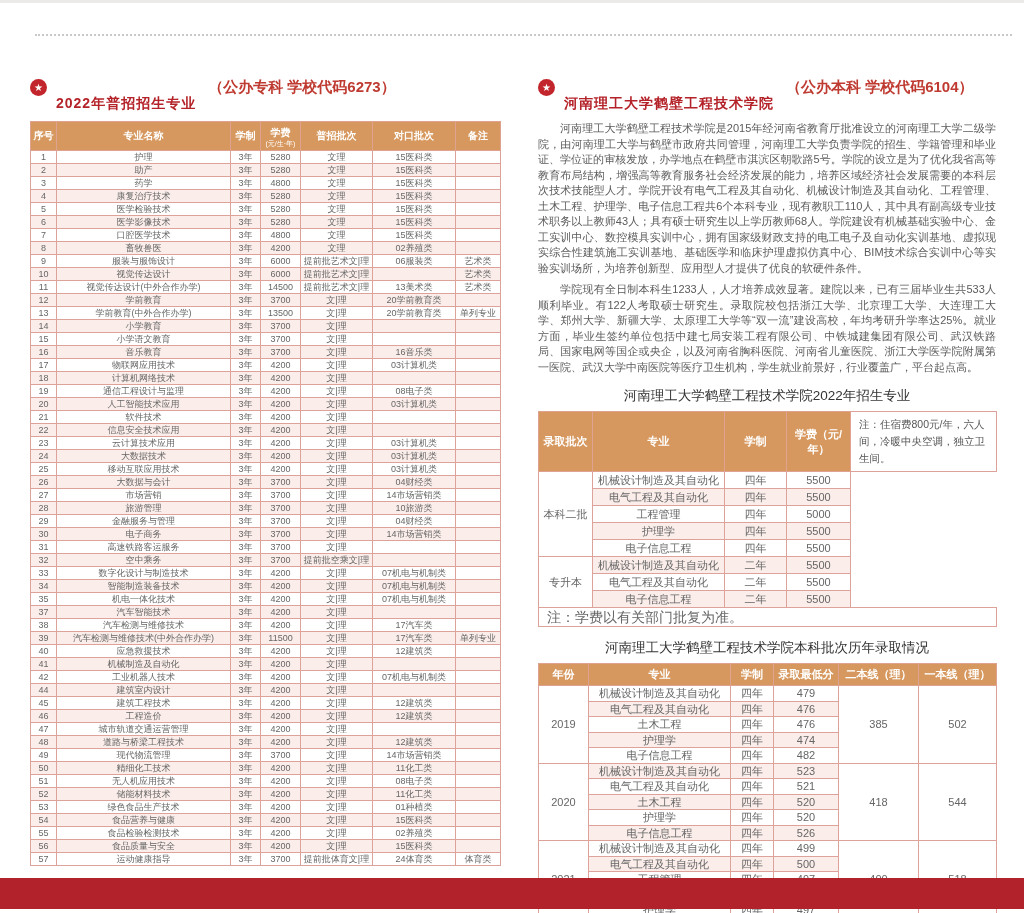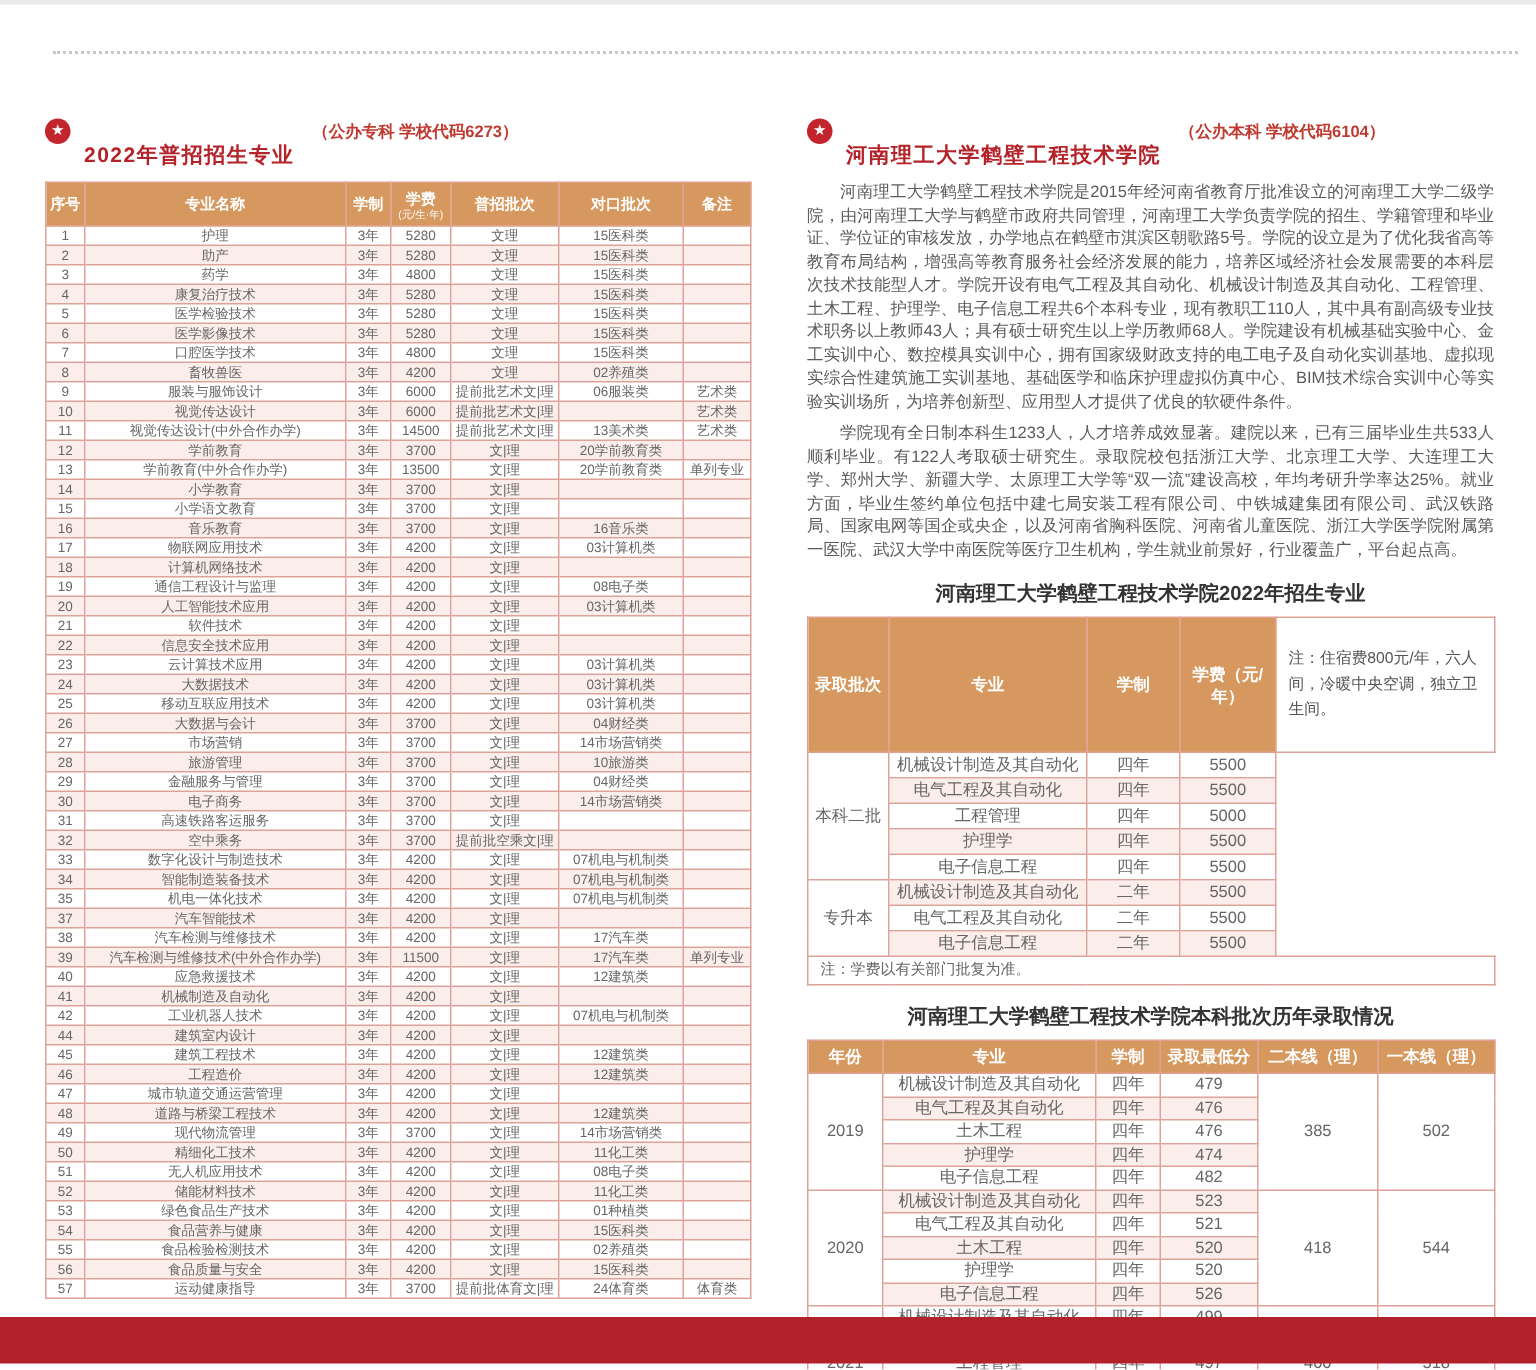--- a/index.html
+++ b/index.html
@@ -8,45 +8,45 @@
   .top-strip{position:absolute;top:0;left:0;width:100%;height:3px;background:#eceae9;}
   .dotted-sep{position:absolute;top:34px;left:35px;right:12px;border-top:2px dotted #c9c9c9;}
   .columns{position:absolute;top:56px;left:30px;right:28px;display:flex;gap:38px;}
   .col-left{width:470px;flex:none;}
   .col-right{width:458px;flex:none;}
 
   .sec-title{display:flex;align-items:center;margin:6px 0 8px 0;}
   .bullet{width:17px;height:17px;border-radius:50%;background:#c2262c;color:#fff;
           font-size:10px;line-height:17px;text-align:center;flex:none;}
   .title-text{color:#b5232a;font-size:14px;font-weight:bold;margin-left:9px;letter-spacing:1px;margin-top:33px;}
-  .title-sub{color:#bf3a30;font-size:11px;font-weight:bold;margin-left:12px;white-space:nowrap;}
+  .title-sub{color:#bf3a30;font-size:15px;font-weight:bold;margin-left:12px;white-space:nowrap;}
 
   table{border-collapse:collapse;table-layout:fixed;width:100%;}
   th{background:#d6985e;color:#ffffff;font-weight:bold;border:1px solid #dfa291;}
   td{border:1px solid #dda39b;text-align:center;color:#666;background:#fff;overflow:hidden;white-space:nowrap;}
 
   
   #left-table{font-size:9px;}
   #left-table th{font-size:10px;padding:2px 0;height:24px;}
   #left-table td{height:12px;line-height:12px;padding:0;}
   #left-table tbody tr:nth-child(even) td{background:#fbeeea;}
   .fee-sub{font-size:7px;font-weight:normal;line-height:7px;}
 
   
   .para{font-size:11px;line-height:15.5px;color:#5c5a5a;text-align:justify;
         text-indent:2em;margin:4px 0 6px 0;}
-  .tbl-heading{text-align:center;font-weight:bold;font-size:13.5px;color:#333;margin:12px 0 6px 0;}
+  .tbl-heading{text-align:center;font-weight:normal;font-size:13.5px;color:#333;margin:12px 0 6px 0;}
   .rt{font-size:11px;}
   .rt th{font-size:11px;padding:3px 0;}
   .rt td{padding:1px 0;height:14px;line-height:14px;}
   .rt tbody tr:nth-child(even) td{background:#fbeeea;}
   .rt td.merge{background:#fff !important;}
   #adm-table td.note-cell{background:#fff !important;text-align:left;vertical-align:middle;
-        padding:19px 8px;font-size:10.5px;line-height:17px;color:#555;white-space:normal;}
-  #adm-table td.foot-note{text-align:left;padding:2px 8px;font-size:10px;background:#fff !important;}
+        padding:4px 8px;font-size:10.5px;line-height:17px;color:#555;white-space:normal;}
+  #adm-table td.foot-note{text-align:left;padding:2px 8px;font-size:14px;background:#fff !important;}
   #ben-table td{height:12.5px;line-height:12.5px;}
   .bottom-bar{position:absolute;top:878px;left:0;width:100%;height:31px;background:#b2222a;}
 </style>
 </head>
 <body>
 
 <div class="top-strip"></div>
 <div class="dotted-sep"></div>
 
 <div class="columns">

